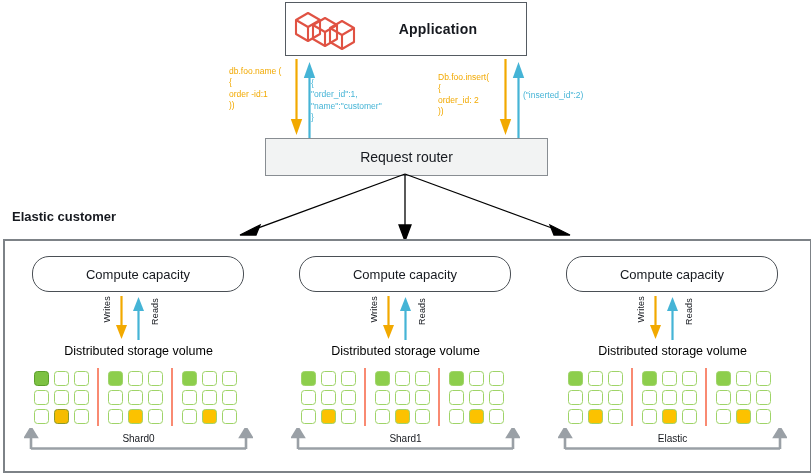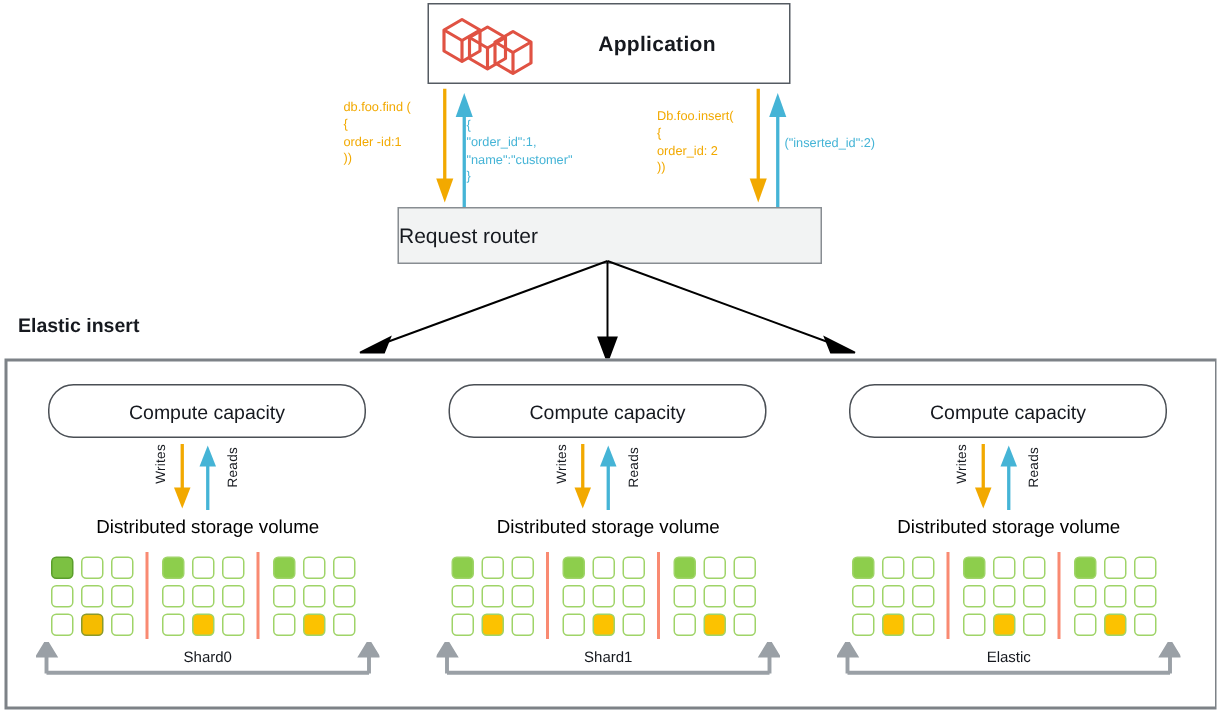--- a/index.html
+++ b/index.html
@@ -38,21 +38,21 @@
   .varrow svg{display:block;}
   #arr-w1{left:290px;top:59px;}
   #arr-r1{left:303px;top:59px;}
   #arr-w2{left:499px;top:59px;}
   #arr-r2{left:512px;top:59px;}
 
   
   #router-box{
     left:265px;top:138px;width:281px;height:36px;
     background:#f2f3f3;border:1px solid #888d92;
-    display:flex;align-items:center;
+    display:flex;align-items:center;justify-content:center;
   }
   #router-label{font-size:14px;color:#16191f;}
 
   
   #fanout{left:180px;top:173px;width:450px;height:70px;}
 
   
   #cluster-title{left:12px;top:209px;font-size:13px;font-weight:bold;color:#16191f;}
   #cluster-box{
     left:3px;top:239px;width:805px;height:230px;
@@ -159,21 +159,21 @@
     <polygon points="6.5,76 0.8,60 12.2,60" fill="#f2a900"></polygon>
   </svg>
 </div>
 <div class="abs varrow" id="arr-r2">
   <svg width="13" height="80" viewBox="0 0 13 80">
     <line x1="6.5" y1="80" x2="6.5" y2="16" stroke="#45b4d6" stroke-width="2.2"></line>
     <polygon points="6.5,3 0.8,19 12.2,19" fill="#45b4d6"></polygon>
   </svg>
 </div>
 
-<div class="abs codetext amber" id="q1">db.foo.find (
+<div class="abs codetext amber" id="q1">db.foo.name (
 {
 order -id:1
 ))</div>
 <div class="abs codetext cyan" id="r1">{
 "order_id":1,
 "name":"customer"
 }</div>
 <div class="abs codetext amber" id="q2">Db.foo.insert(
 {
 order_id: 2
@@ -190,21 +190,21 @@
       <line x1="225" y1="1" x2="70" y2="58"></line>
       <polygon points="60,62 80,52 76,62"></polygon>
       <line x1="225" y1="1" x2="225" y2="56"></line>
       <polygon points="225,68 219,52 231,52"></polygon>
       <line x1="225" y1="1" x2="380" y2="58"></line>
       <polygon points="390,62 370,52 374,62"></polygon>
     </g>
   </svg>
 </div>
 
-<div class="abs" id="cluster-title">Elastic insert</div>
+<div class="abs" id="cluster-title">Elastic customer</div>
 <div class="abs" id="cluster-box"></div>
 
 <div class="node" id="node0">
   <div class="compute">
     <span class="compute-label">Compute capacity</span>
   </div>
   <div class="wr">
     <span class="wr-word wr-writes">Writes</span>
     <span class="wr-arrow wr-down">
       <svg width="13" height="44" viewBox="0 0 13 44">

